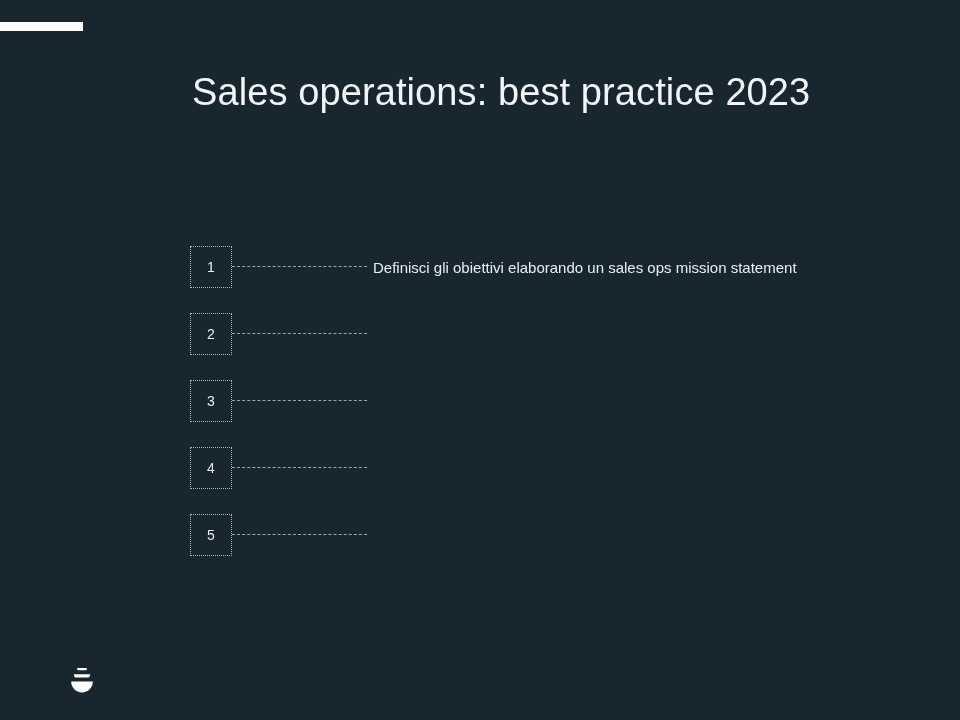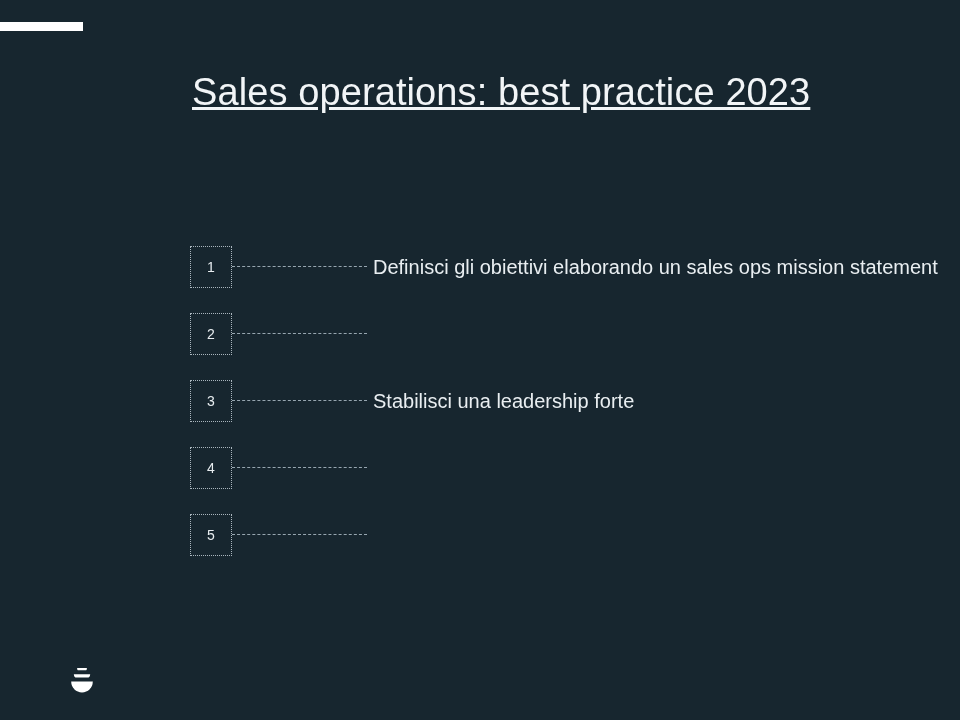--- a/index.html
+++ b/index.html
@@ -34,21 +34,20 @@
   .slide-title {
     position: absolute;
     left: 192px;
     top: 70px;
     font-size: 38px;
     font-weight: 300;
     color: #f2f5f7;
     letter-spacing: 0.1px;
     white-space: nowrap;
     line-height: 1.2;
-    text-decoration: underline;
   }
 
   
   .steps {
     position: absolute;
     left: 190px;
     top: 246px;
     width: 730px;
   }
   .step-row {
@@ -82,21 +81,21 @@
     height: 0;
     border-top: 1px dashed #97a6b0;
   }
   .step-label {
     position: absolute;
     left: 183px;
     top: 0;
     height: 42px;
     display: flex;
     align-items: center;
-    font-size: 20px;
+    font-size: 15px;
     color: #e9eef1;
     white-space: nowrap;
     font-weight: 400;
   }
 
   
   .logo {
     position: absolute;
     left: 68px;
     top: 664px;
@@ -128,21 +127,20 @@
         <span>2</span>
       </div>
       <div class="step-connector"></div>
     </div>
 
     <div class="step-row">
       <div class="step-badge">
         <span>3</span>
       </div>
       <div class="step-connector"></div>
-      <div class="step-label">Stabilisci una leadership forte</div>
     </div>
 
     <div class="step-row">
       <div class="step-badge">
         <span>4</span>
       </div>
       <div class="step-connector"></div>
     </div>
 
     <div class="step-row">

